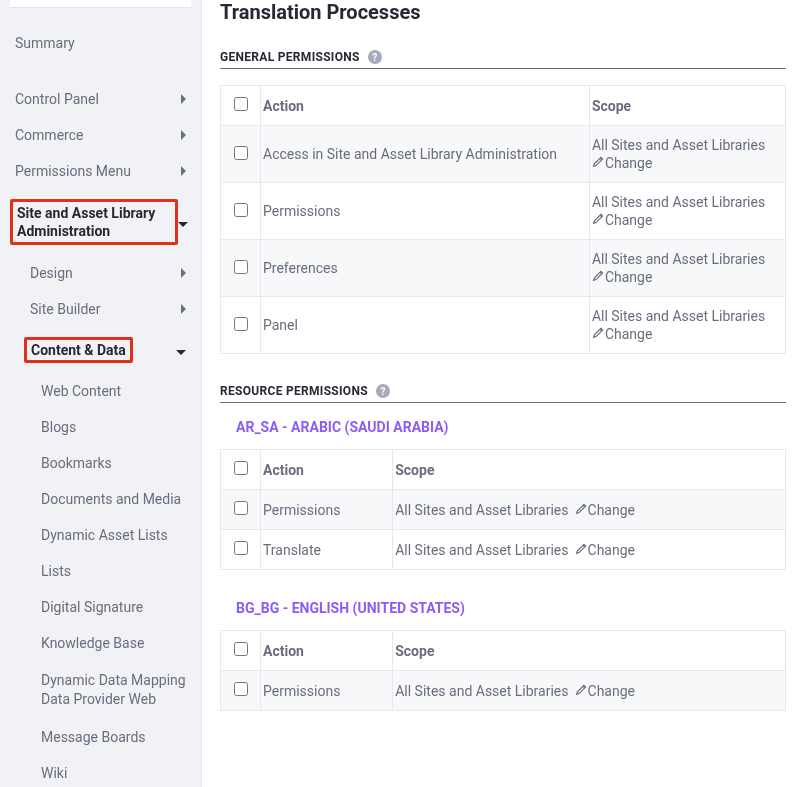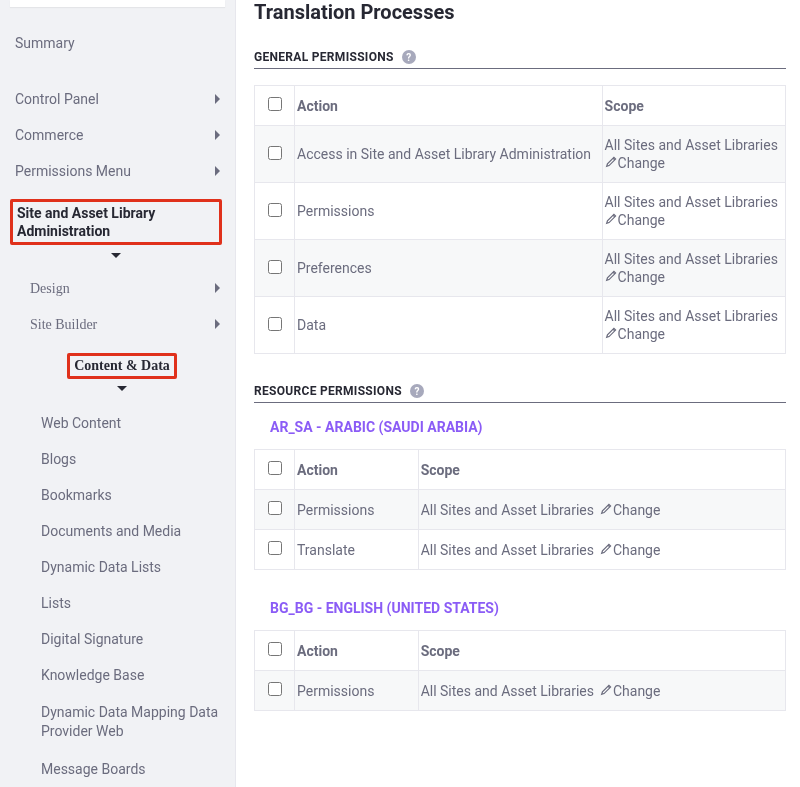--- a/index.html
+++ b/index.html
@@ -10,21 +10,21 @@
     background: #f1f2f5;
     width: 800px;
     height: 787px;
     overflow: hidden;
   }
   .layout {
     display: flex;
     height: 100%;
   }
   .sidebar {
-    width: 236px;
+    width: 202px;
     background: #f1f2f5;
     border-right: 1px solid #e7e7ed;
     overflow-y: auto;
     position: relative;
   }
   .sidebar-top-blank {
     background: #fff;
     height: 7px;
     margin: 0 10px 0 10px;
     box-shadow: 0 1px 1px rgba(0,0,0,0.05);
@@ -32,21 +32,21 @@
   .nav-item {
     display: flex;
     align-items: center;
     justify-content: space-between;
     padding: 10px 15px;
     color: #6b6c7e;
     cursor: pointer;
     font-size: 14px;
   }
   .nav-item.level1 { padding-left: 15px; }
-  .nav-item.level2 { padding-left: 30px; font-family: Liberation Serif, serif; }
+  .nav-item.level2 { padding-left: 30px; }
   .nav-item.level3 { padding-left: 41px; }
   .nav-item.bold { font-weight: 700; color: #272833; }
   .chevron-right::after {
     content: "";
     display: inline-block;
     border-left: 5px solid #6b6c7e;
     border-top: 5px solid transparent;
     border-bottom: 5px solid transparent;
   }
   .chevron-down::after {
@@ -167,53 +167,53 @@
     </div>
     <div class="nav-item level1">
       <span>Commerce</span>
       <span class="chevron-right"></span>
     </div>
     <div class="nav-item level1">
       <span>Permissions Menu</span>
       <span class="chevron-right"></span>
     </div>
 
-    <div class="nav-item level1 bold" style="padding-left:10px; padding-right:13px;flex-direction:column;">
+    <div class="nav-item level1 bold" style="padding-left:10px; padding-right:13px;">
       <span class="highlight-box" style="line-height:1.3;">Site and Asset Library Administration</span>
       <span class="chevron-down"></span>
     </div>
 
     <div class="nav-item level2">
       <span>Design</span>
       <span class="chevron-right"></span>
     </div>
     <div class="nav-item level2">
       <span>Site Builder</span>
       <span class="chevron-right"></span>
     </div>
 
-    <div class="nav-item level2 bold" style="padding-left:24px;flex-direction:column;">
+    <div class="nav-item level2 bold" style="padding-left:24px;">
       <span class="highlight-box">Content &amp; Data</span>
       <span class="chevron-down"></span>
     </div>
 
     <div class="nav-item level3">
       <span>Web Content</span>
     </div>
     <div class="nav-item level3">
       <span>Blogs</span>
     </div>
     <div class="nav-item level3">
       <span>Bookmarks</span>
     </div>
     <div class="nav-item level3">
       <span>Documents and Media</span>
     </div>
     <div class="nav-item level3">
-      <span>Dynamic Data Lists</span>
+      <span>Dynamic Asset Lists</span>
     </div>
     <div class="nav-item level3">
       <span>Lists</span>
     </div>
     <div class="nav-item level3">
       <span>Digital Signature</span>
     </div>
     <div class="nav-item level3">
       <span>Knowledge Base</span>
     </div>
@@ -291,21 +291,21 @@
                       <path d="M2 14l1-3 8-8 2 2-8 8-3 1z"></path>
                       <path d="M10 4l2 2"></path>
                     </svg></span>
                   <span>Change</span>
                 </a>
               </div>
             </td>
           </tr>
           <tr>
             <td class="checkbox-col"><input type="checkbox" style=""></td>
-            <td>Data</td>
+            <td>Panel</td>
             <td class="scope-cell">
               <div class="scope-stacked">
                 <span>All Sites and Asset Libraries</span>
                 <a class="change-link">
                   <span class="pencil-icon"><svg width="13" height="13" viewBox="0 0 16 16" fill="none" stroke="#6b6c7e" stroke-width="1.5">
                       <path d="M2 14l1-3 8-8 2 2-8 8-3 1z"></path>
                       <path d="M10 4l2 2"></path>
                     </svg></span>
                   <span>Change</span>
                 </a>

